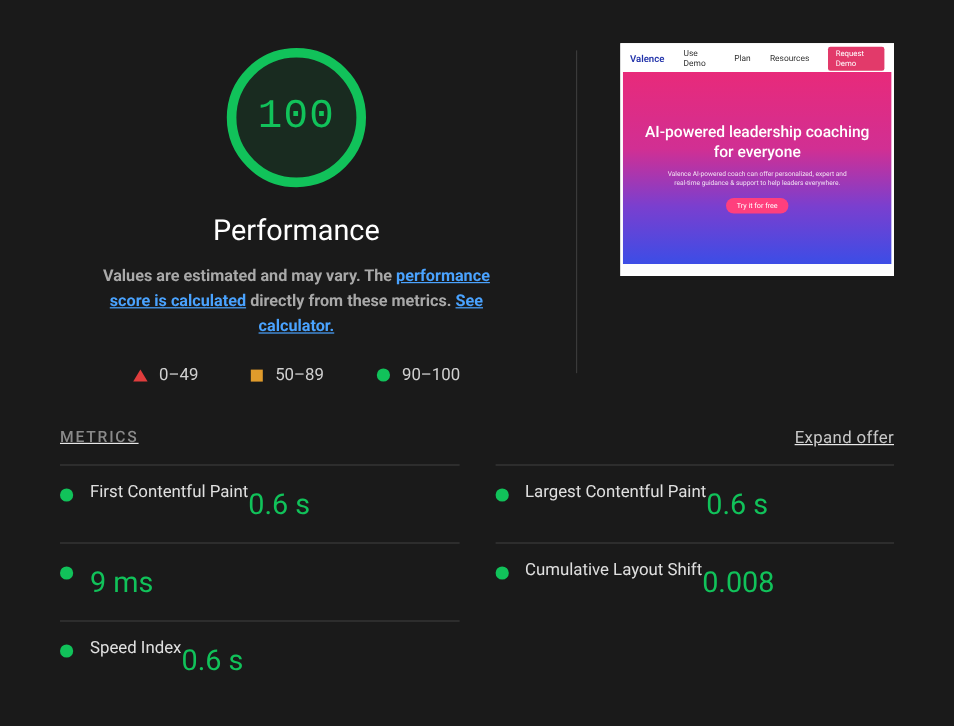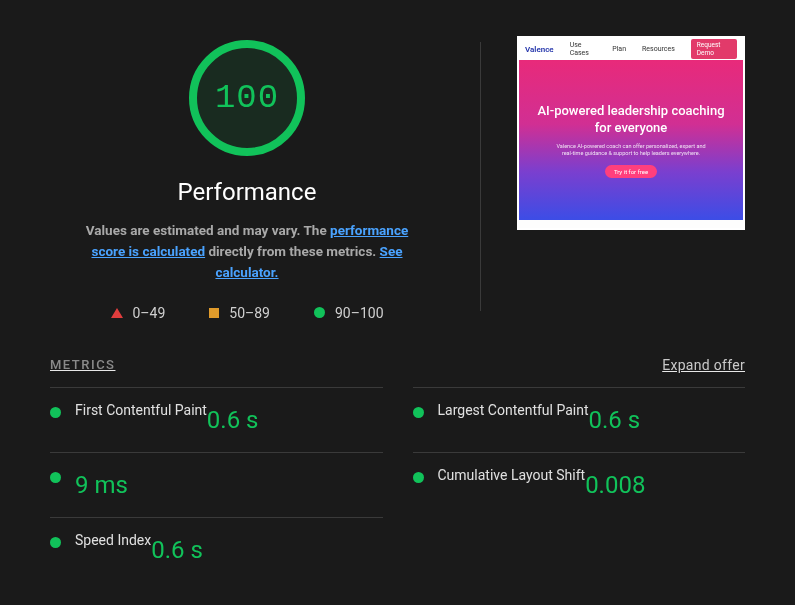--- a/index.html
+++ b/index.html
@@ -120,21 +120,21 @@
         </div>
       </div>
     </div>
 
     <div class="divider-v"></div>
 
     <div class="thumb-wrap">
       <div class="thumb">
         <div class="thumb-topbar">
           <span class="thumb-logo">Valence</span>
-          <span>Use Cases</span>
+          <span>Use Demo</span>
           <span>Plan</span>
           <span>Resources</span>
           <span class="thumb-btn">Request Demo</span>
         </div>
         <div class="thumb-hero">
           <div class="thumb-hero-title">AI-powered leadership coaching for everyone</div>
           <div class="thumb-hero-sub">Valence AI-powered coach can offer personalized, expert and real-time guidance &amp; support to help leaders everywhere.</div>
           <div class="thumb-cta">Try it for free</div>
         </div>
         <div class="thumb-footer"></div>

